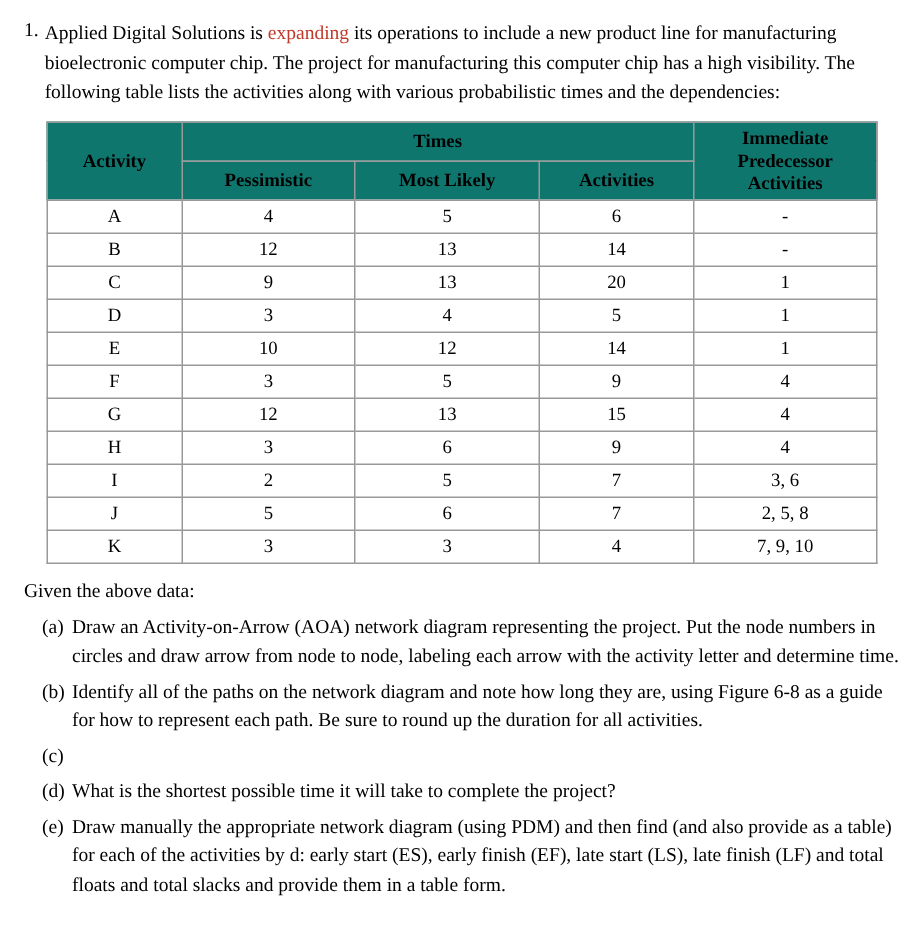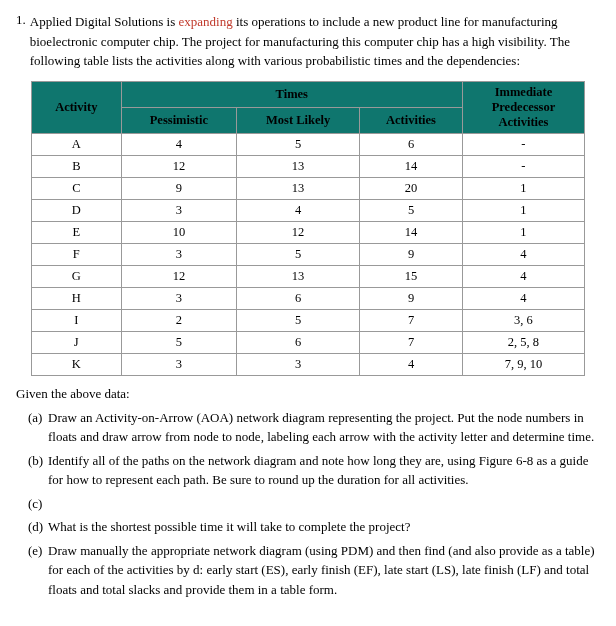--- a/index.html
+++ b/index.html
@@ -166,21 +166,21 @@
         </tr>
       </tbody>
   </table>
 
 
   <div class="given-text">Given the above data:</div>
 
   <div class="sub-questions">
     <div class="sub-q">
       <span class="sub-q-label">(a)</span>
-      <span>Draw an Activity-on-Arrow (AOA) network diagram representing the project. Put the node numbers in floats and draw arrow from node to node, labeling each arrow with the activity letter and determine time.</span>
+      <span>Draw an Activity-on-Arrow (AOA) network diagram representing the project. Put the node numbers in circles and draw arrow from node to node, labeling each arrow with the activity letter and determine time.</span>
     </div>
     <div class="sub-q">
       <span class="sub-q-label">(b)</span>
       <span>Identify all of the paths on the network diagram and note how long they are, using Figure 6-8 as a guide for how to represent each path. Be sure to round up the duration for all activities.</span>
     </div>
     <div class="sub-q">
       <span class="sub-q-label">(c)</span>
     </div>
     <div class="sub-q">
       <span class="sub-q-label">(d)</span>

